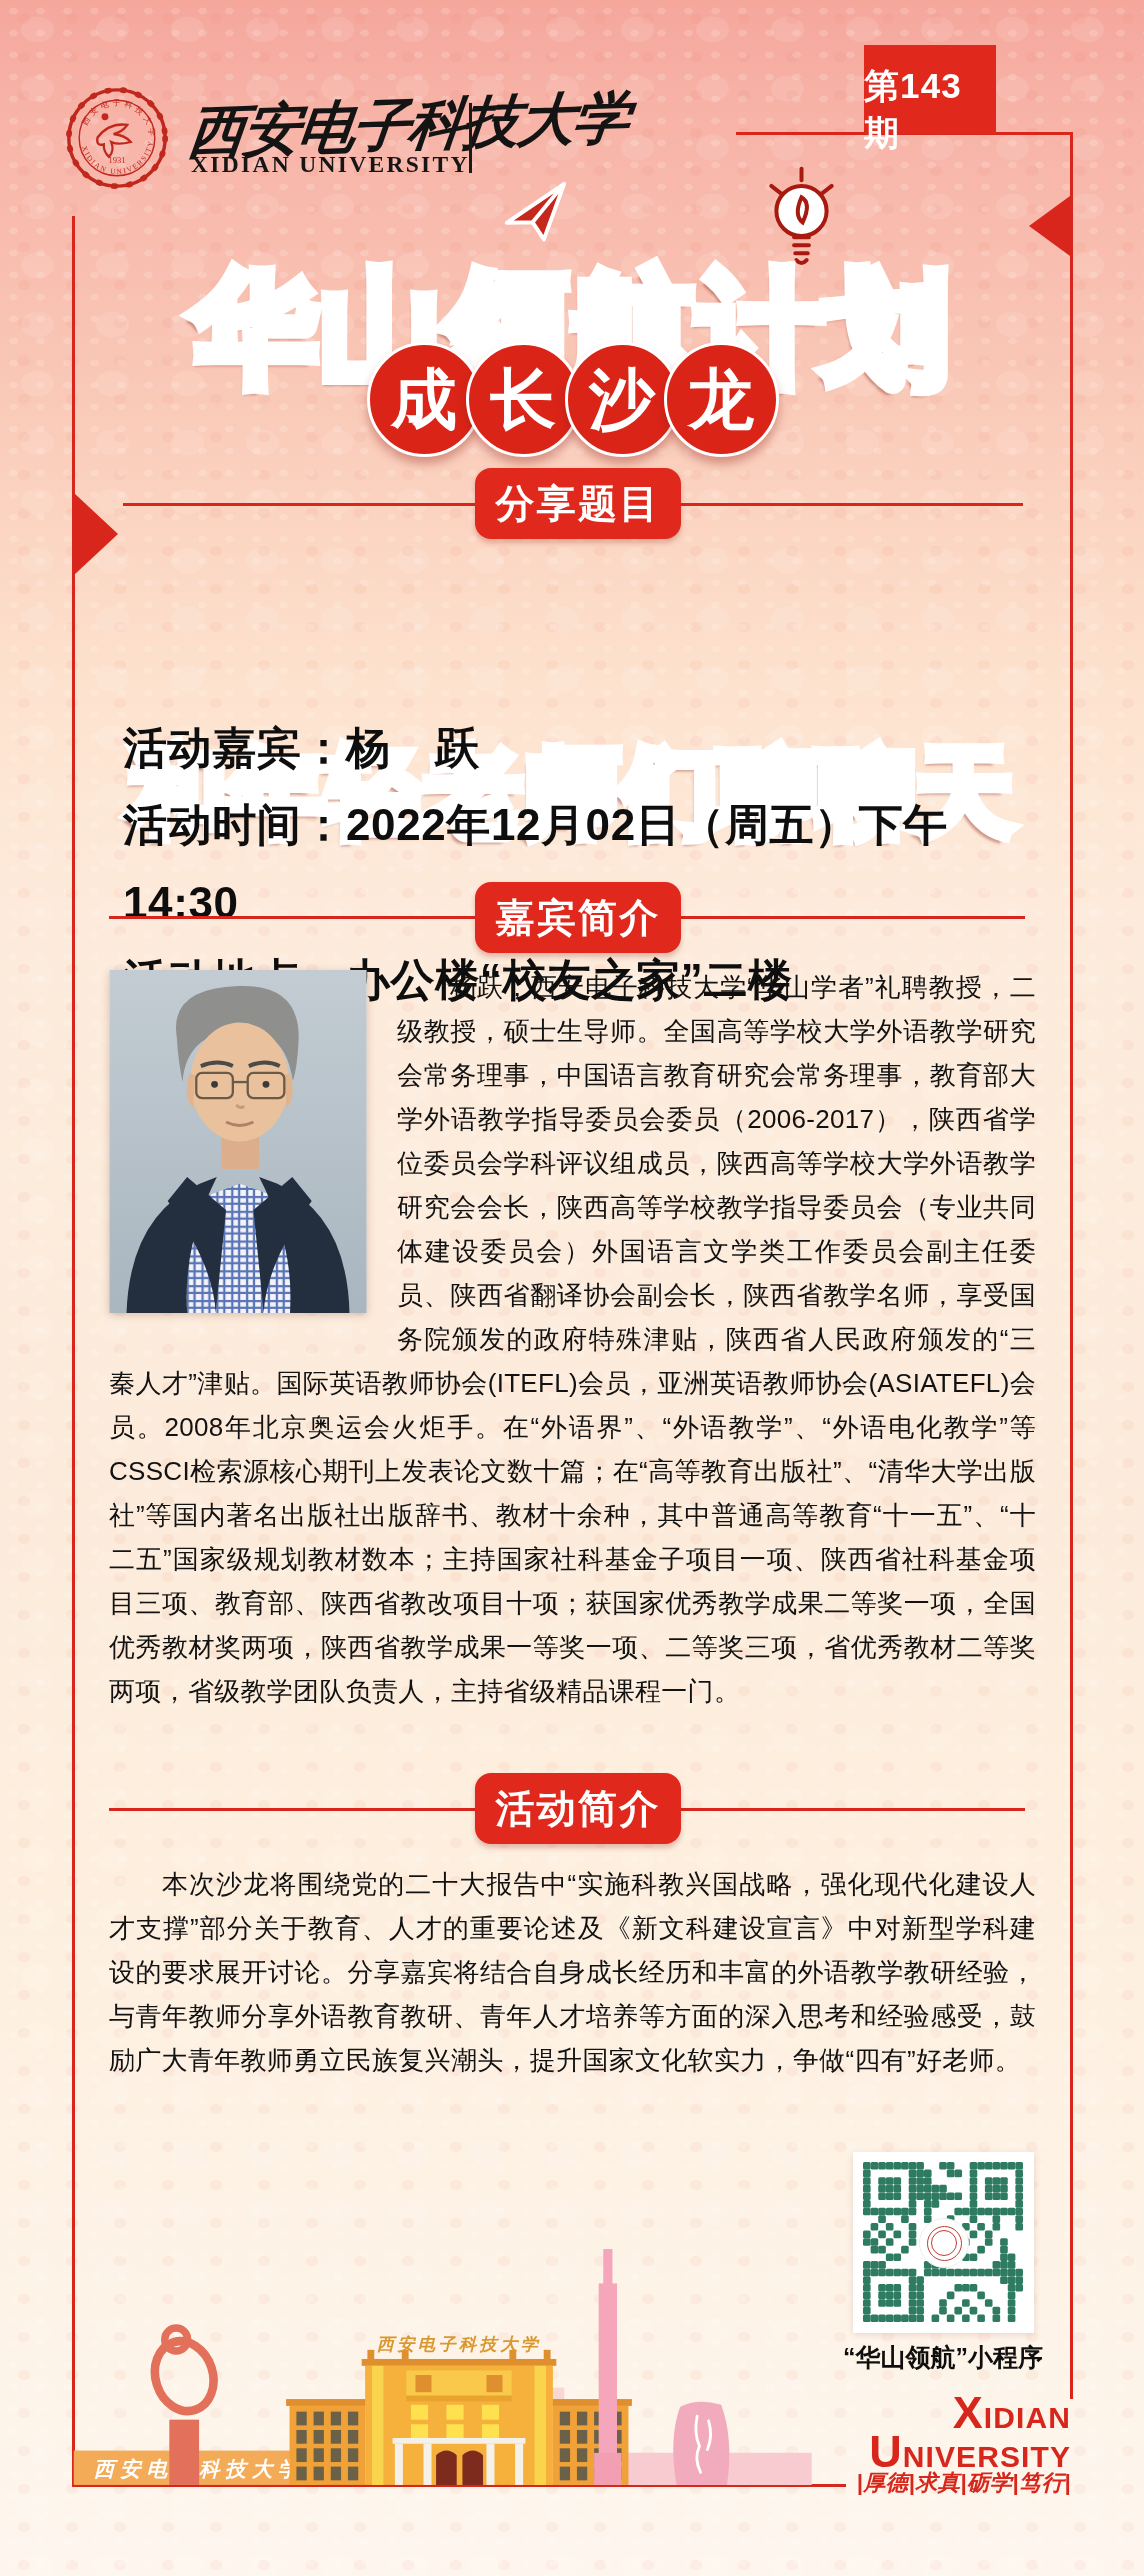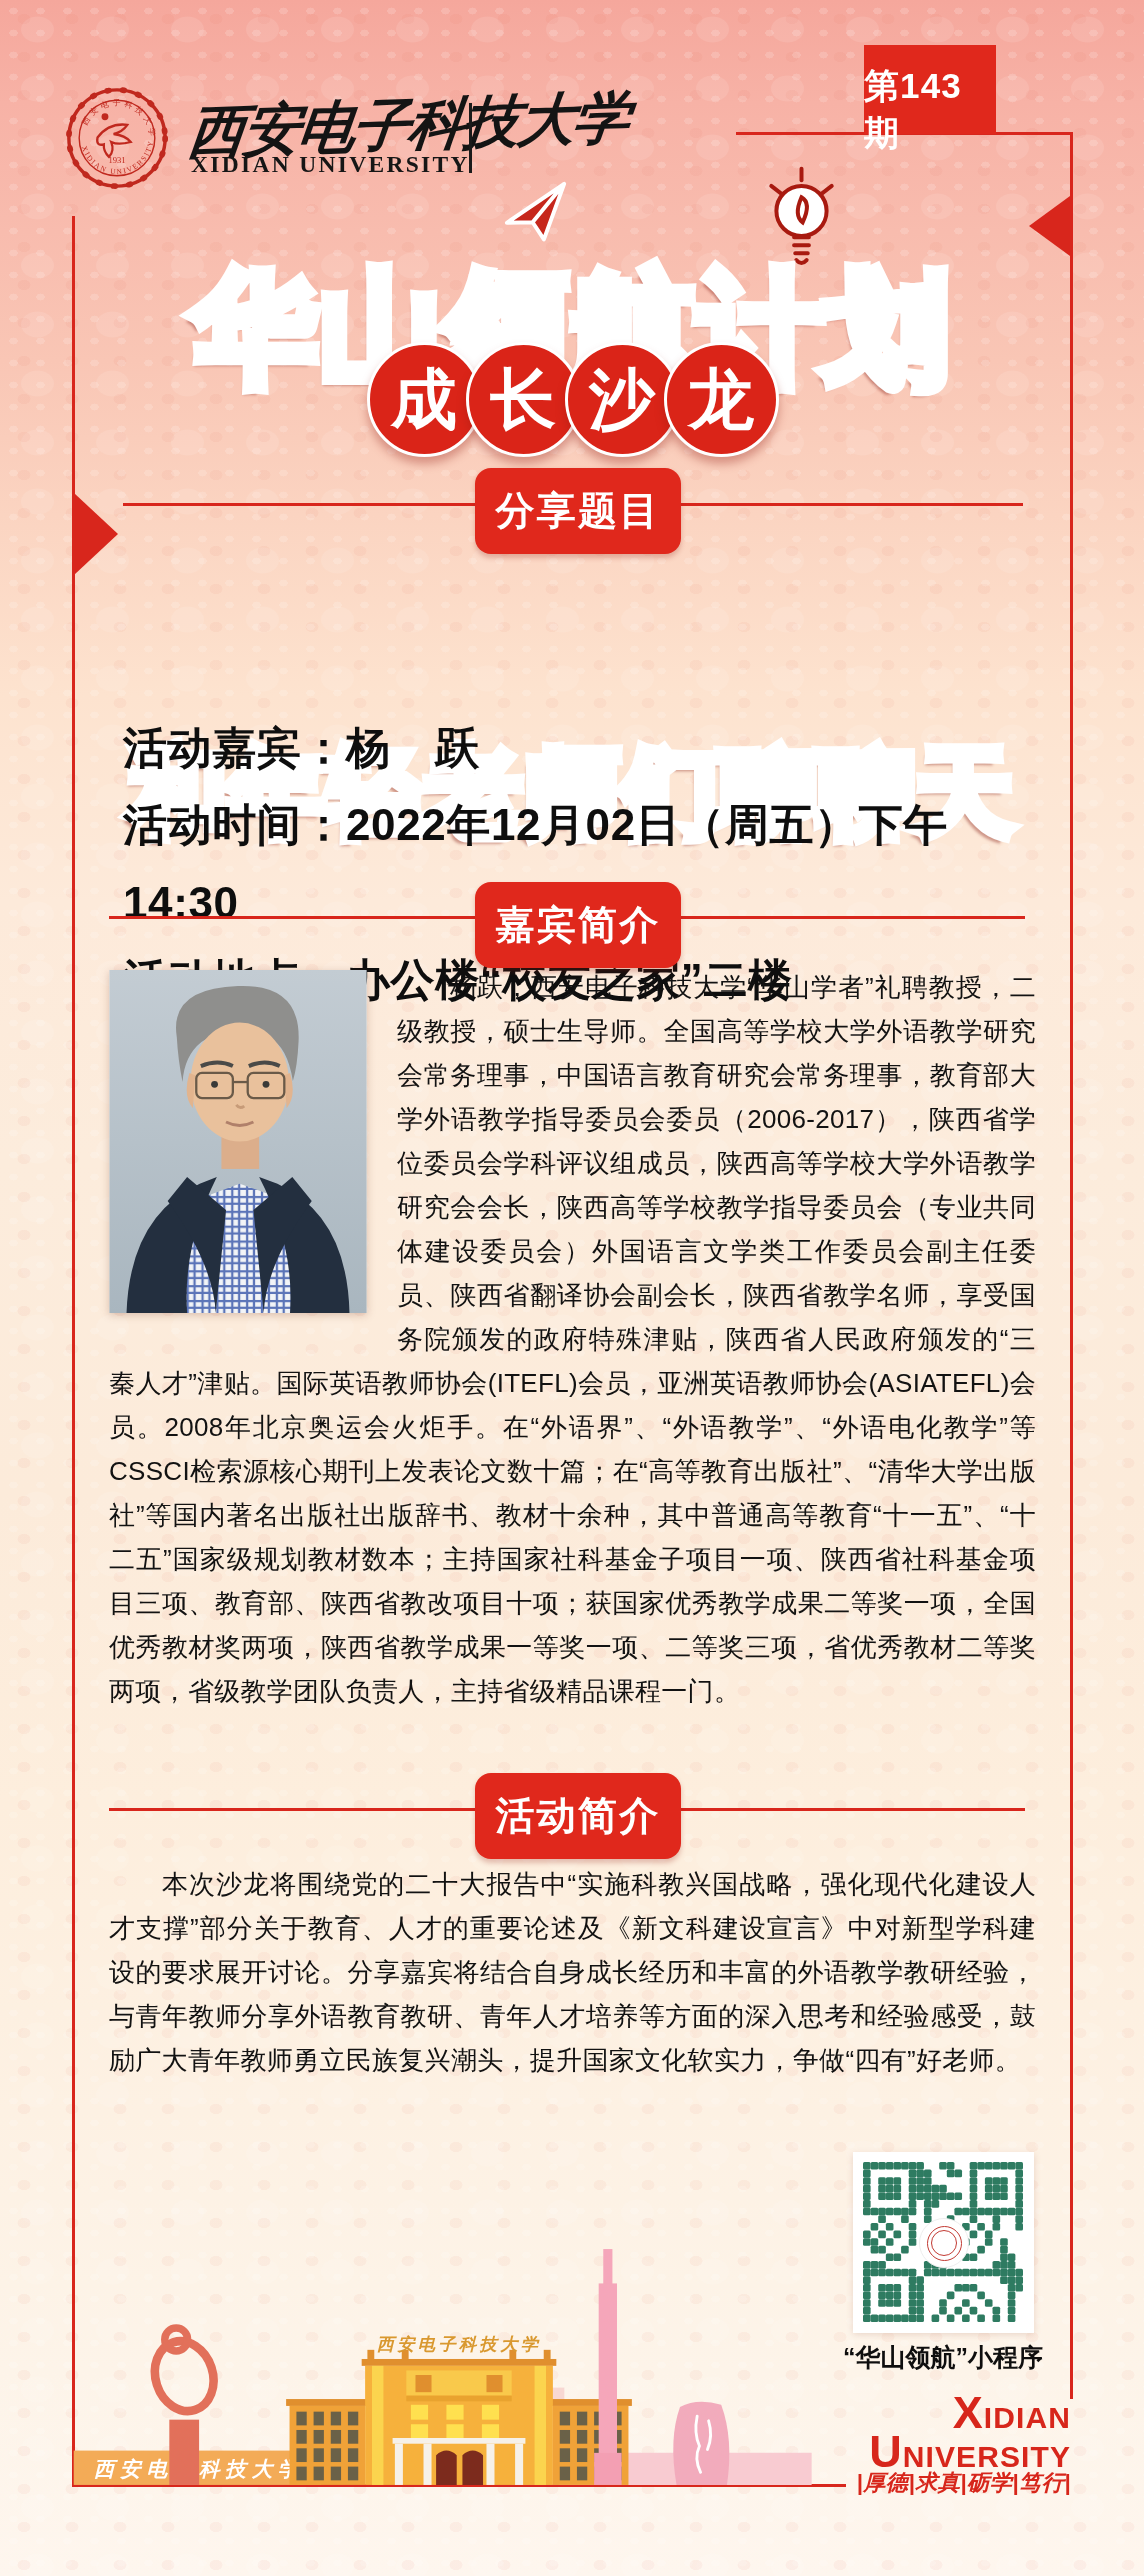--- a/index.html
+++ b/index.html
@@ -43,21 +43,21 @@
     background:linear-gradient(180deg,#ea4a39 5%,#d8251a 50%,#bb170b 95%);-webkit-background-clip:text;background-clip:text;color:transparent;}
 
   
   .sub-band{left:0;top:342px;width:1145px;display:flex;justify-content:center;}
   .sub-circle{width:109px;height:109px;border-radius:50%;background:#da2418;border:3.4px solid #fff;margin:0 -8px;
     display:flex;align-items:center;justify-content:center;box-shadow:0 6.9px 9.2px rgba(150,30,20,.35);}
   .sub-circle span{color:#fff;font-size:66px;font-weight:900;}
 
   
   .sec-line{height:2.9px;background:#d8261c;}
-  .sec-badge{width:206px;height:86px;border-radius:16px;background:#e0281c;display:flex;align-items:center;justify-content:center;box-shadow:0 3.4px 5.7px rgba(150,30,20,.25);}
+  .sec-badge{width:206px;height:71px;border-radius:16px;background:#e0281c;display:flex;align-items:center;justify-content:center;box-shadow:0 3.4px 5.7px rgba(150,30,20,.25);}
   .sec-badge span{color:#fff;font-size:39px;font-weight:900;letter-spacing:2.3px;}
 
   
   .details{left:123px;top:709px;width:927px;font-size:44px;font-weight:800;color:#0e0e0e;line-height:1.76;letter-spacing:0.6px;}
   .details p{margin:0;}
 
   
   .bio-block{left:109px;top:965px;width:927px;}
   .photo{float:left;width:258px;height:343px;margin:4.6px 30px 11.4px 0;box-shadow:0 2.3px 8px rgba(120,60,40,.25);}
   .bodytext{margin:0;font-size:26px;line-height:44px;color:#121212;text-align:justify;text-indent:53px;letter-spacing:0.3px;}

